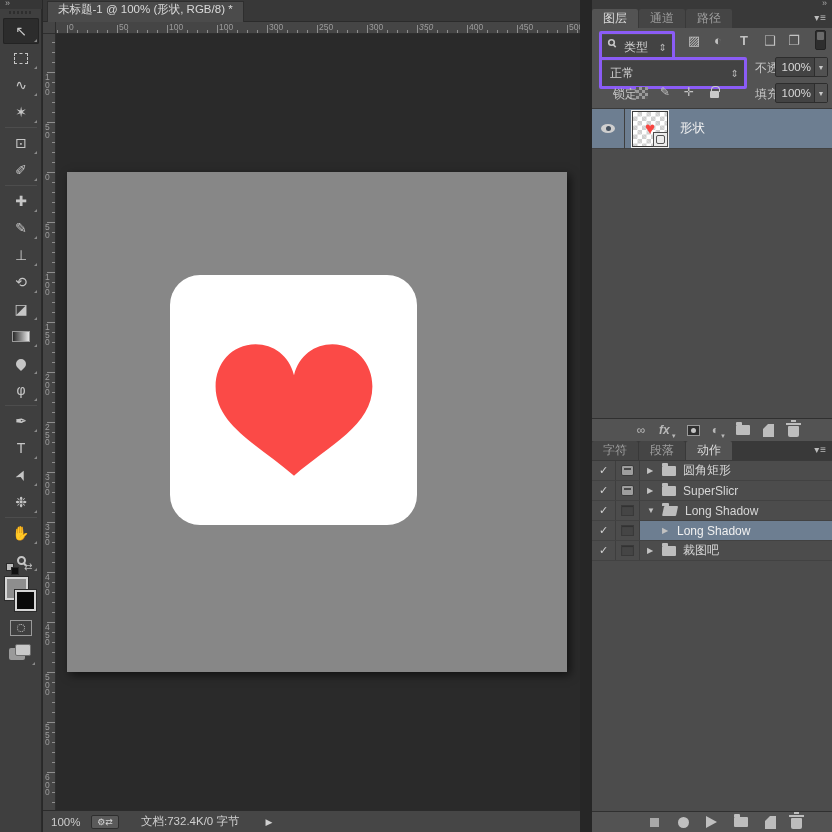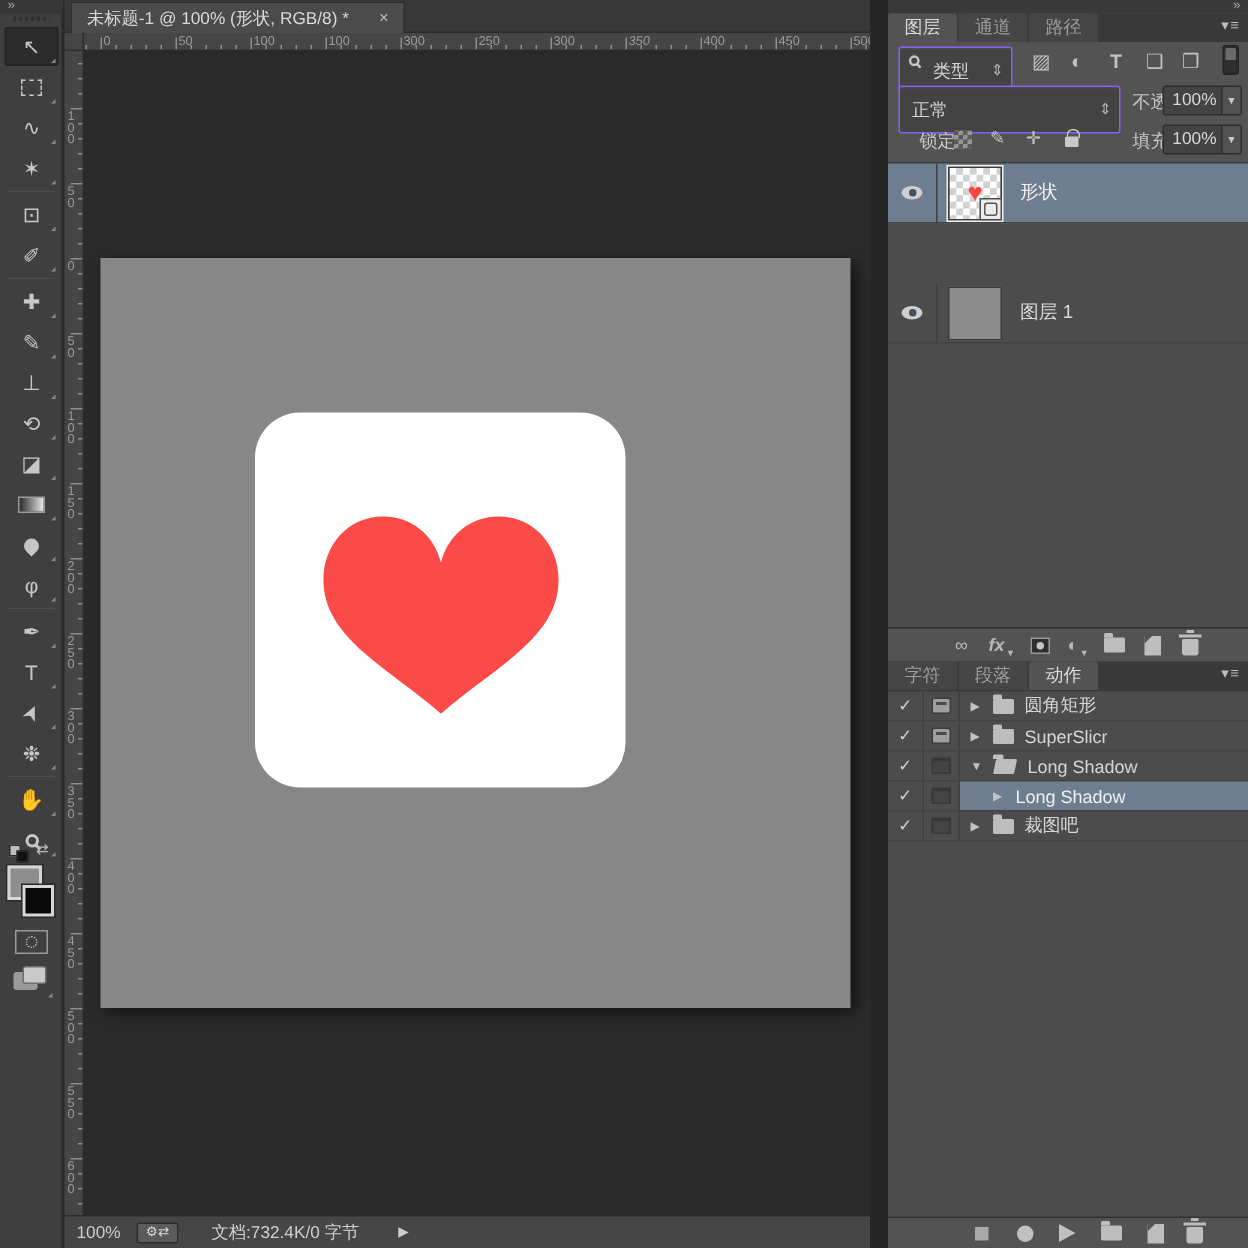--- a/index.html
+++ b/index.html
@@ -43,21 +43,21 @@
   #quickmask-btn .c { width:8px; height:8px; border:1px dotted #c6c6c6; border-radius:50%; }
   #screenmode-btn { left:9px; top:644px; width:24px; height:18px; }
   #screenmode-btn .r1 { position:absolute; left:0; top:4px; width:16px; height:12px; background:#9a9a9a; border-radius:2px; }
   #screenmode-btn .r2 { position:absolute; left:6px; top:0; width:16px; height:12px; background:#c9c9c9; border-radius:2px; border:1px solid #6e6e6e; }
   #screenmode-btn .opt-corner { position:absolute; right:-2px; bottom:-3px; width:0; height:0;
     border-left:3px solid transparent; border-bottom:3px solid #8a8a8a; }
 
   
   #tabbar { left:43px; top:0; width:537px; height:22px; background:#383838; border-bottom:1px solid #2b2b2b; }
   #doc-tab { position:absolute; left:4px; top:1px; height:21px; background:#4b4b4b; border:1px solid #2e2e2e; border-bottom:none;
-    display:flex; align-items:center; padding:0 10px; gap:20px; color:#d9d9d9; font-size:11.5px; }
+    display:flex; align-items:center; padding:0 10px; gap:20px; color:#d9d9d9; font-size:11.5px;flex-direction:column; }
   #doc-tab .close { color:#bdbdbd; font-size:11px; }
 
   
   #ruler-corner { left:43px; top:22px; width:13px; height:12px; background:#454545; border-right:1px solid #2e2e2e; border-bottom:1px solid #2e2e2e; }
   #hruler { left:56px; top:22px; width:524px; height:12px; background:#454545; border-bottom:1px solid #2e2e2e; overflow:hidden; }
   #vruler { left:43px; top:34px; width:13px; height:776px; background:#454545; border-right:1px solid #2e2e2e; overflow:hidden; }
   .htick { position:absolute; bottom:0; width:1px; background:#8e8e8e; }
   .vtick { position:absolute; right:0; height:1px; background:#8e8e8e; }
   .hlabel { position:absolute; top:0; font-size:8.5px; color:#9c9c9c; }
   .vlabel { position:absolute; left:2px; font-size:8.5px; color:#9c9c9c; line-height:7.5px; white-space:pre-line; }
@@ -80,21 +80,21 @@
   
   #rightgap { left:580px; top:0; width:12px; height:832px; background:#262626; }
   #rightpanel { left:592px; top:0; width:240px; height:832px; background:#535353; }
   .panel-strip { position:absolute; left:0; width:240px; background:#393939; }
   #collapse-right { position:absolute; right:6px; top:-2px; font-size:9px; color:#a8a8a8; letter-spacing:-1px; }
   .ptabs { position:absolute; left:0; width:240px; height:19px; background:#393939; display:flex; align-items:flex-end; }
   .ptab { height:19px; line-height:19px; padding:0 11px; font-size:12px; background:#454545; color:#9d9d9d; margin-right:1px; border-radius:2px 2px 0 0; }
   .ptab.active { background:#535353; color:#dadada; }
   .pmenu { position:absolute; right:5px; top:3px; color:#bdbdbd; font-size:10px; letter-spacing:1px; }
 
-  .select-box { background:#434343; border:1px solid #8b5cf6; border-radius:2px; display:flex; align-items:center;
+  .select-box { background:#434343; border:3px solid #8b5cf6; border-radius:2px; display:flex; align-items:center;
     height:32px; color:#d2d2d2; font-size:12px; position:relative; box-shadow:inset 0 1px 0 rgba(255,255,255,0.05); }
   .select-box .updown { position:absolute; right:5px; font-size:10px; color:#b5b5b5; }
   .value-box { background:#434343; border:1px solid #2d2d2d; border-radius:2px; height:20px; display:flex; align-items:center; }
   .value-box .val { width:38px; text-align:right; padding-right:3px; color:#d8d8d8; font-size:11.5px; }
   .value-box .arr { width:13px; height:100%; border-left:1px solid #2d2d2d; background:#515151; color:#c9c9c9;
     font-size:7px; display:flex; align-items:center; justify-content:center; }
   .row-label { color:#c9c9c9; font-size:12px; }
 
   #filter-row { position:absolute; left:0; top:30px; width:240px; height:24px; }
   #filter-type { position:absolute; left:7px; top:1px; width:76px; padding-left:22px; }
@@ -556,27 +556,20 @@
       <div class="layer-row selected" style="top: 0px; background: rgb(109, 126, 145);">
         <span class="eye-cell">
           <span class="eye"></span>
         </span>
         <span class="thumb ">
           <span class="heart-mini">♥</span>
           <span class="vbadge"></span>
         </span>
         <span class="layer-name">形状</span>
       </div>
-      <div class="layer-row" style="top: 80px;">
-        <span class="eye-cell">
-          <span class="eye"></span>
-        </span>
-        <span class="thumb gray-fill"></span>
-        <span class="layer-name">图层 1</span>
-      </div>
     </div>
 
   <div id="fx-bar">
     <span class="fxico" style="margin-left:40px;width:18px;">∞</span>
     <span class="fxico" style="margin-left:9px;font-style:italic;font-weight:bold;">fx</span>
       <span class="tiny-arr">▼</span>
     <span class="fxico" style="margin-left:10px;">
         <span class="masky"></span>
       </span>
     <span class="fxico" style="margin-left:12px;">◐</span>

